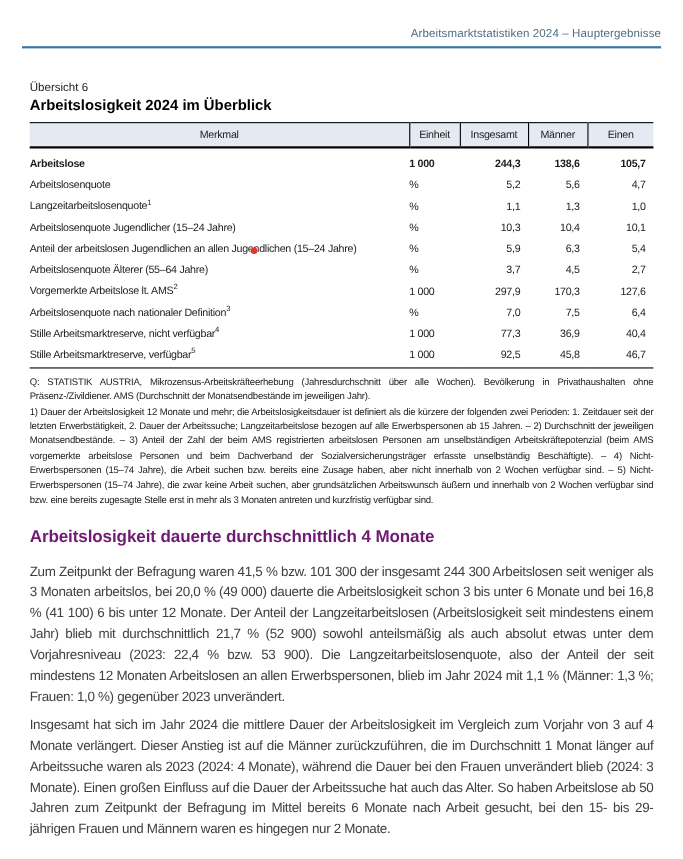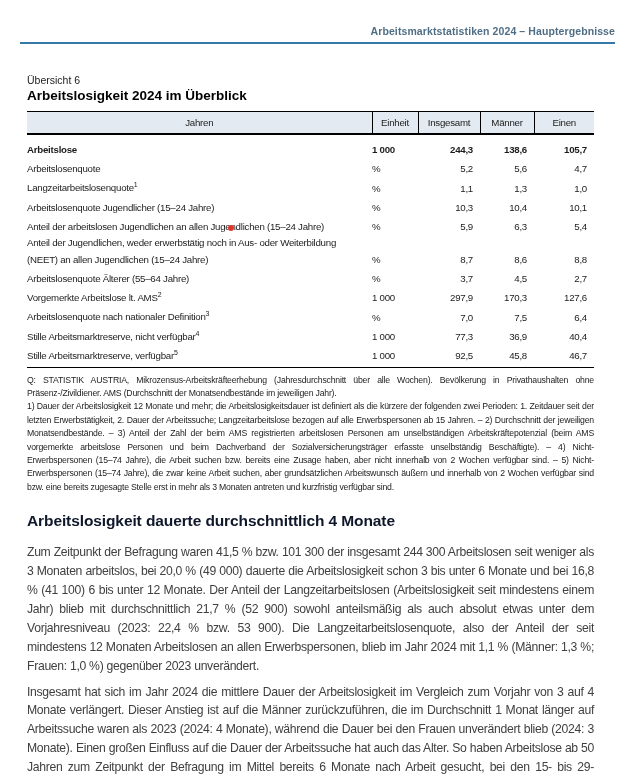--- a/index.html
+++ b/index.html
@@ -5,28 +5,27 @@
   html, body { margin: 0; padding: 0; }
   body {
     width: 621px; height: 781px;
     background: #ffffff;
     font-family: "Liberation Sans", sans-serif;
     color: #1c1c1c;
     position: relative;
     overflow: hidden;
   }
   .page-header {
-    margin: 25px 6px 0 20px;
+    margin: 25px 20px 0 20px;
     text-align: right;
     font-size: 10.5px;
     color: #4f6e85;
     padding-bottom: 5px;
     border-bottom: 2px solid #3579a8;
     letter-spacing: 0.1px;
-    font-weight: bold;
   }
   .content { margin: 0 27px; }
   .kicker {
     margin-top: 30px;
     font-size: 10.5px;
     color: #1c1c1c;
   }
   .table-title {
     margin-top: 2px;
     font-size: 13.5px;
@@ -75,21 +74,21 @@
     line-height: 13.4px;
     letter-spacing: -0.2px;
     text-align: justify;
     color: #1c1c1c;
   }
   .table-notes p { margin: 0; }
   .section-heading {
     margin-top: 18px;
     font-size: 15.5px;
     font-weight: bold;
-    color: #0f172a;
+    color: #701a75;
     letter-spacing: -0.1px;
   }
   .body-text {
     font-size: 12.2px;
     line-height: 18.9px;
     letter-spacing: -0.3px;
     text-align: justify;
     color: #404040;
   }
   p.para-1 { margin: 13px 0 0 0; }
@@ -117,21 +116,21 @@
   <table class="stat-table">
     <colgroup>
       <col class="c-merkmal">
         <col class="c-einheit">
         <col class="c-insgesamt">
         <col class="c-maenner">
         <col class="c-frauen">
     </colgroup>
     <thead>
       <tr>
-        <th>Jahren</th>
+        <th>Merkmal</th>
         <th>Einheit</th>
         <th>Insgesamt</th>
         <th>Männer</th>
         <th>Einen</th>
       </tr>
     </thead>
     <tbody>
       <tr class="bold-row">
         <td class="t-label"><span>Arbeitslose</span><sup></sup></td>
         <td class="t-unit">1 000</td>
@@ -161,27 +160,20 @@
         <td class="t-num">10,1</td>
       </tr>
       <tr>
         <td class="t-label"><span>Anteil der arbeitslosen Jugendlichen an allen Jugendlichen (15–24 Jahre)</span><sup></sup></td>
         <td class="t-unit">%</td>
         <td class="t-num">5,9</td>
         <td class="t-num">6,3</td>
         <td class="t-num">5,4</td>
       </tr>
       <tr>
-        <td class="t-label"><span>Anteil der Jugendlichen, weder erwerbstätig noch in Aus- oder Weiterbildung (NEET) an allen Jugendlichen (15–24 Jahre)</span><sup></sup></td>
-        <td class="t-unit">%</td>
-        <td class="t-num">8,7</td>
-        <td class="t-num">8,6</td>
-        <td class="t-num">8,8</td>
-      </tr>
-      <tr>
         <td class="t-label"><span>Arbeitslosenquote Älterer (55–64 Jahre)</span><sup></sup></td>
         <td class="t-unit">%</td>
         <td class="t-num">3,7</td>
         <td class="t-num">4,5</td>
         <td class="t-num">2,7</td>
       </tr>
       <tr>
         <td class="t-label"><span>Vorgemerkte Arbeitslose lt. AMS</span><sup>2</sup></td>
         <td class="t-unit">1 000</td>
         <td class="t-num">297,9</td>

